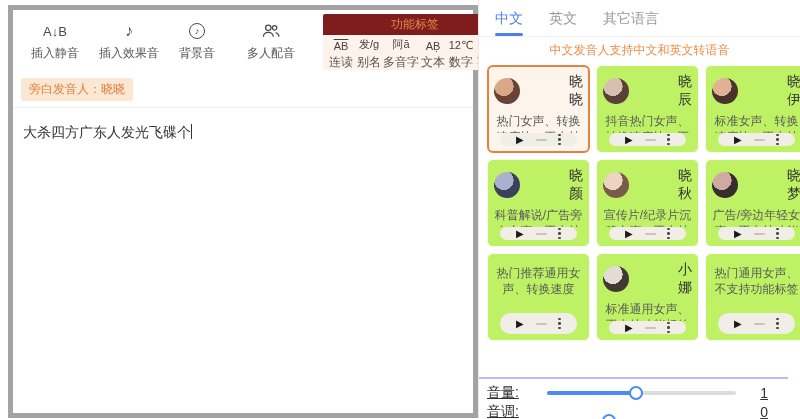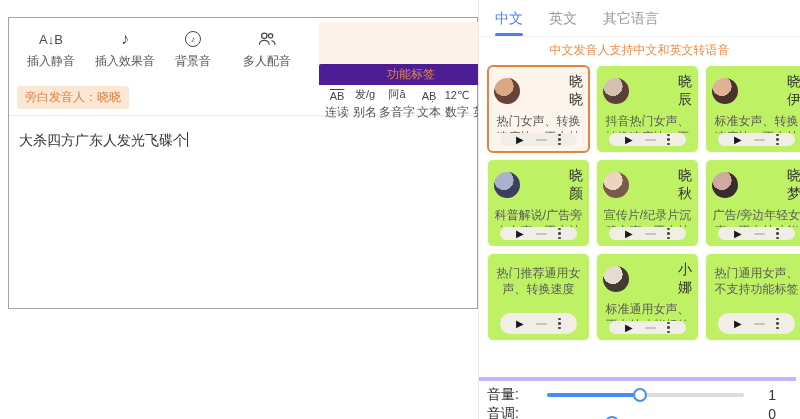--- a/index.html
+++ b/index.html
@@ -1,37 +1,37 @@
 <!DOCTYPE html>
 <html><head>
 <meta charset="utf-8">
 <style>
   * { margin:0; padding:0; box-sizing:border-box; }
   html,body { width:800px; height:419px; overflow:hidden; background:#fff;
     font-family:"Liberation Sans","DejaVu Sans",sans-serif; color:#333; }
   .page { position:relative; width:800px; height:419px; }
 
   
-  .left-panel { position:absolute; left:8px; top:17px; width:470px; height:292px;
-    border:1px solid #a3a3a3; background:#fff; }
+  .left-panel { position:absolute; left:8px; top:5px; width:470px; height:413px;
+    border:5px solid #a3a3a3; background:#fff; }
   .toolbar { display:flex; align-items:stretch; height:60px; padding:2px 0 0 8px; }
   .tb-btn { display:flex; flex-direction:column; align-items:center; justify-content:center;
     padding:0 10px; cursor:pointer; }
   .tb-icon { height:22px; display:flex; align-items:center; justify-content:center;
     font-size:13px; color:#4a4a4a; font-weight:500; }
   .tb-icon.note { font-size:16px; }
   .circle-note { width:16px; height:16px; border:1.3px solid #4a4a4a; border-radius:50%;
     display:flex; align-items:center; justify-content:center; font-size:9px; color:#4a4a4a; }
   .tb-label { font-size:12px; color:#555; margin-top:3px; white-space:nowrap; }
   .tb-divider { width:2px; background:#4db8ac; margin:8px 6px; border-radius:1px; }
 
   .tag-box { margin-left:6px; flex:1; background:#fdf3ea; border-radius:2px;
     display:flex; flex-direction:column; margin-top:2px; margin-right:2px; }
-  .tag-box-header { background:#4c1d95; color:#e0884a; font-size:12px; text-align:center;
-    padding:2px 0; border-radius:2px 2px 0 0;margin-top:42px; }
+  .tag-box-header { background:#7f1d1d; color:#e0884a; font-size:12px; text-align:center;
+    padding:2px 0; border-radius:2px 2px 0 0; }
   .tag-items { flex:1; display:flex; align-items:center; justify-content:space-around; padding:2px 4px; }
   .tag-item { display:flex; flex-direction:column; align-items:center; cursor:pointer; min-width:28px; }
   .tag-icon { font-size:11px; color:#444; height:15px; display:flex; align-items:flex-end; }
   .tag-icon.ovl { text-decoration:overline; }
   .tag-label { font-size:12px; color:#555; margin-top:2px; white-space:nowrap; }
 
   .narrator-row { padding:8px 8px 6px 8px; }
   .narrator-badge { display:inline-block; background:#fbe7d3; color:#e0813c; font-size:12px;
     padding:3px 8px; border-radius:3px; cursor:pointer; }
   .editor-divider { border-top:1px solid #ececec; }
@@ -61,22 +61,22 @@
   .voice-name { font-size:14px; color:#333; margin-left:8px;padding-left:41px; }
   .voice-desc { font-size:12px; color:#5a5a5a; line-height:16px; text-align:center;
     margin-top:4px; height:34px; overflow:hidden; }
   .controls { margin-top:auto; background:#f1eee8; border-radius:11px; height:21px;
     width:86%; align-self:center; display:flex; align-items:center; justify-content:space-around; padding:0 10px; }
   .play { font-size:10px; color:#1a1a1a; cursor:pointer; line-height:1; }
   .dash { width:11px; height:2px; background:#c9c4bb; border-radius:1px; cursor:pointer; }
   .dots { display:flex; flex-direction:column; gap:2px; cursor:pointer; }
   .dots i { width:2.5px; height:2.5px; border-radius:50%; background:#4a4a4a; }
 
-  .bottom { position:absolute; left:479px; right:4px; top:377px; height:42px;
-    border-top:4px solid #c4b5fd; padding:4px 20px 0 8px; background:#fff; }
+  .bottom { position:absolute; left:479px; right:12px; top:377px; height:42px;
+    border-top:2px solid #c4b5fd; padding:4px 20px 0 8px; background:#fff;text-decoration:underline; }
   .slider-row { display:flex; align-items:center; height:19px; }
   .slider-label { font-size:14px; color:#333; width:44px; flex:0 0 44px; }
   .slider { position:relative; flex:1; height:14px; margin:0 14px 0 16px; cursor:pointer; }
   .slider .track { position:absolute; top:5px; left:0; right:0; height:4px; background:#dcdcdc; border-radius:2px; }
   .slider .fill { position:absolute; top:5px; left:0; height:4px; background:#4a8cf7; border-radius:2px; }
   .slider .handle { position:absolute; top:0; width:14px; height:14px; background:#fff;
     border:2px solid #4a8cf7; border-radius:50%; transform:translateX(-7px); }
   .slider-value { font-size:14px; color:#333; width:18px; text-align:right; }
   .row-pitch .slider { transform:translateY(9px); }
 

